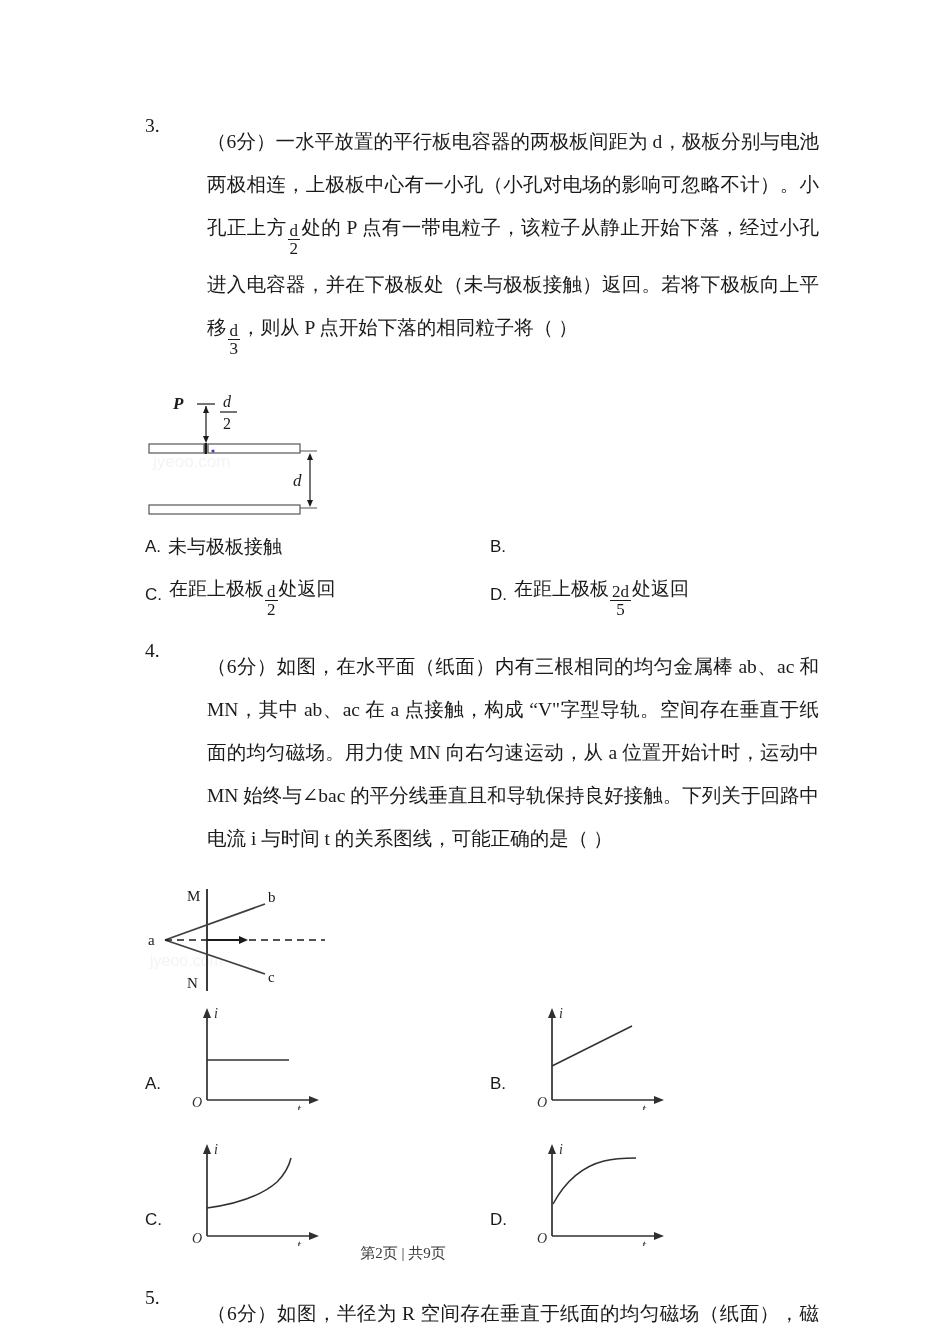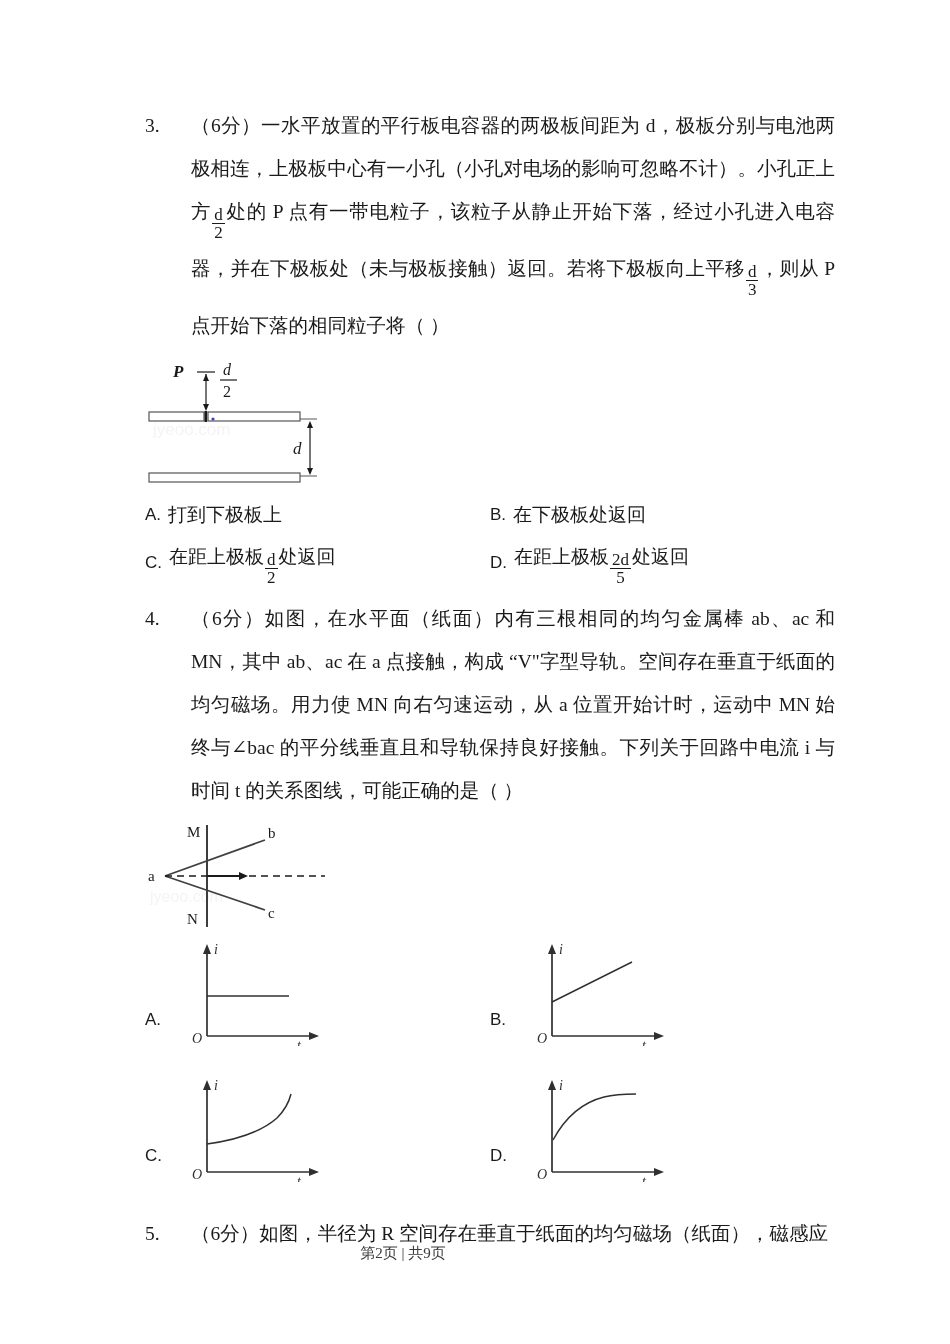--- a/index.html
+++ b/index.html
@@ -37,21 +37,21 @@
     flex: 0 0 46px;
     font-size: 19.5px;
     line-height: 43px;
   }
   .q-body {
     flex: 1 1 auto;
     text-align: justify;
     text-justify: inter-ideograph;
   }
   .q-body p {
-    margin: 0;
+    margin: 16px;
     line-height: 43px;
   }
 
   
   .frac {
     display: inline-flex;
     flex-direction: column;
     align-items: center;
     vertical-align: -0.42em;
     line-height: 1.02;
@@ -192,25 +192,24 @@
         <text x="148" y="99" font-size="17" font-style="italic" font-family="Liberation Serif, serif" fill="#1a1a1a">d</text>
 
         <rect x="4" y="118" width="151" height="9" fill="#ffffff" stroke="#555555" stroke-width="1.2"></rect>
       </svg>
     </div>
 
     <div class="options">
       <div class="opt-row">
         <div class="opt">
           <span class="opt-letter">A.</span>
-          <span class="opt-text">打到下极板上</span>
+          <span class="opt-text">未与极板接触</span>
         </div>
         <div class="opt">
           <span class="opt-letter">B.</span>
-          <span class="opt-text">在下极板处返回</span>
         </div>
       </div>
       <div class="opt-row">
         <div class="opt">
           <span class="opt-letter">C.</span>
           <span class="opt-text"><span>在距上极板</span><span class="frac">
                 <span class="num">d</span>
                 <span class="den">2</span>
               </span><span>处返回</span></span>
         </div>

